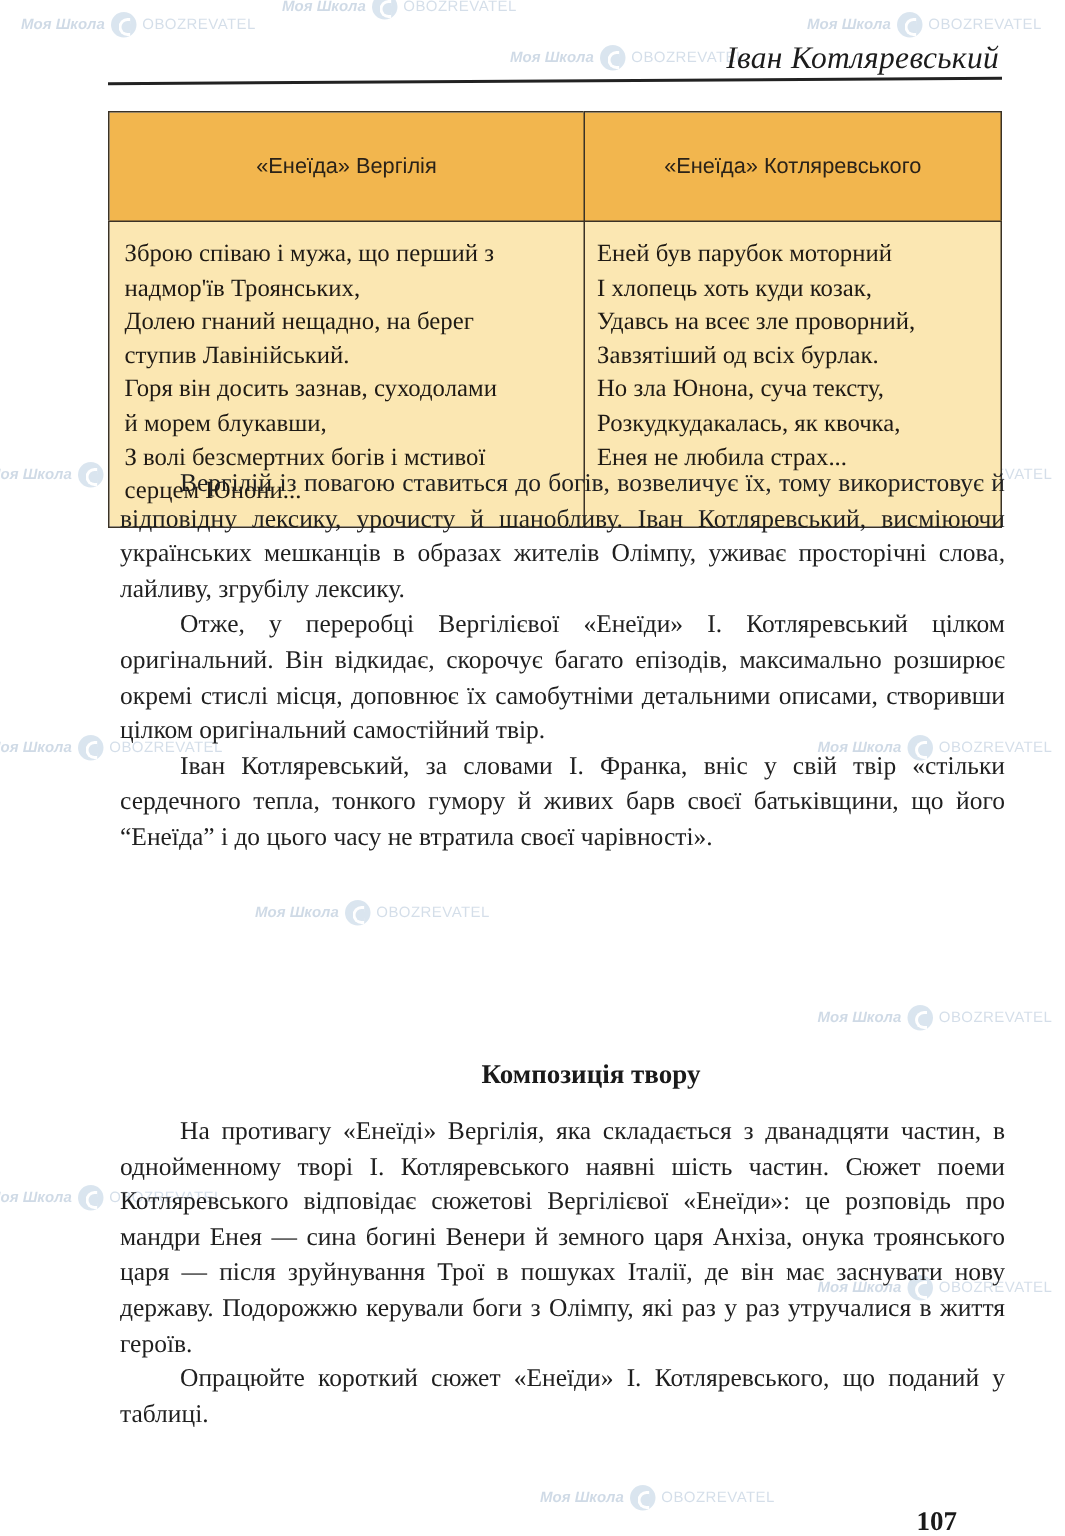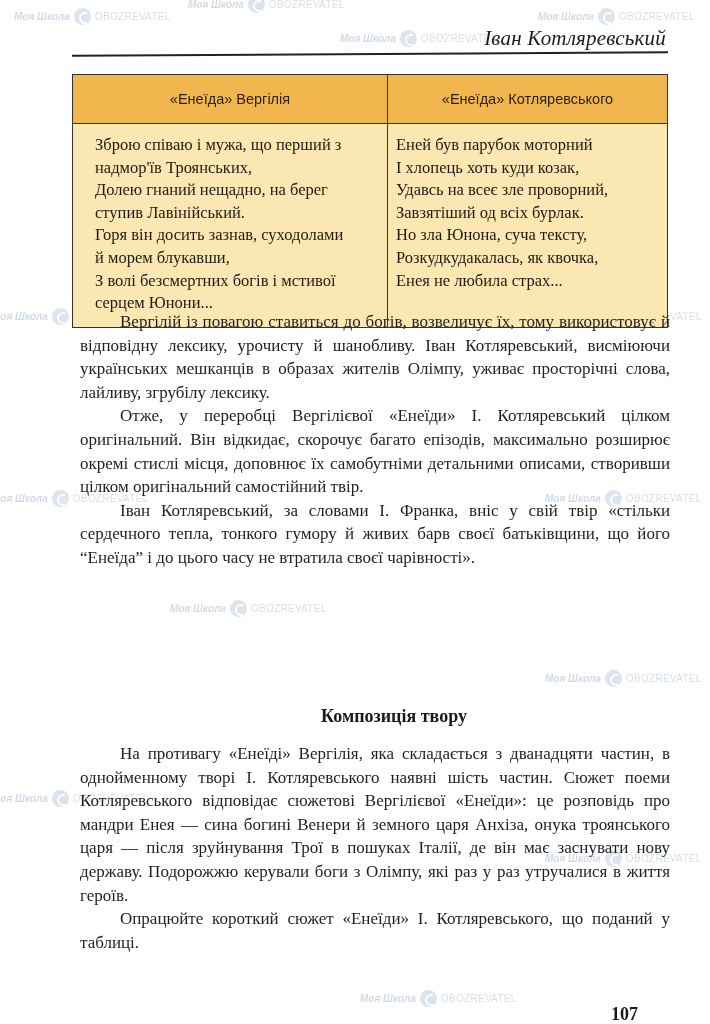--- a/index.html
+++ b/index.html
@@ -50,31 +50,31 @@
     .compare-table th {
       background: #f2b64e;
       font-family: "Liberation Sans", "DejaVu Sans", sans-serif;
       font-weight: normal;
       font-size: 14.5px;
       color: #2a2218;
       height: 40px;
       text-align: center;
       border-right: 1.5px solid #3a3226;
       border-bottom: 1.5px solid #3a3226;
-      padding: 4px;
+      padding: 16px;
     }
     .compare-table th:last-child { border-right: none; }
     .compare-table td {
       background: #fbe7b2;
       vertical-align: top;
       font-family: "Liberation Serif", serif;
       font-size: 16.5px;
       line-height: 22.6px;
       color: #1f1a14;
-      padding: 10px 8px 12px 22px;
+      padding: 10px 8px 12px 10px;
       border-right: 1.5px solid #3a3226;
     }
     .compare-table td:last-child { border-right: none; padding-left: 8px; }
     .compare-table .col-left { width: 284px; }
     .verse-line { display: block; white-space: nowrap; }
 
     .body-text {
       position: absolute;
       left: 80px;
       width: 590px;

